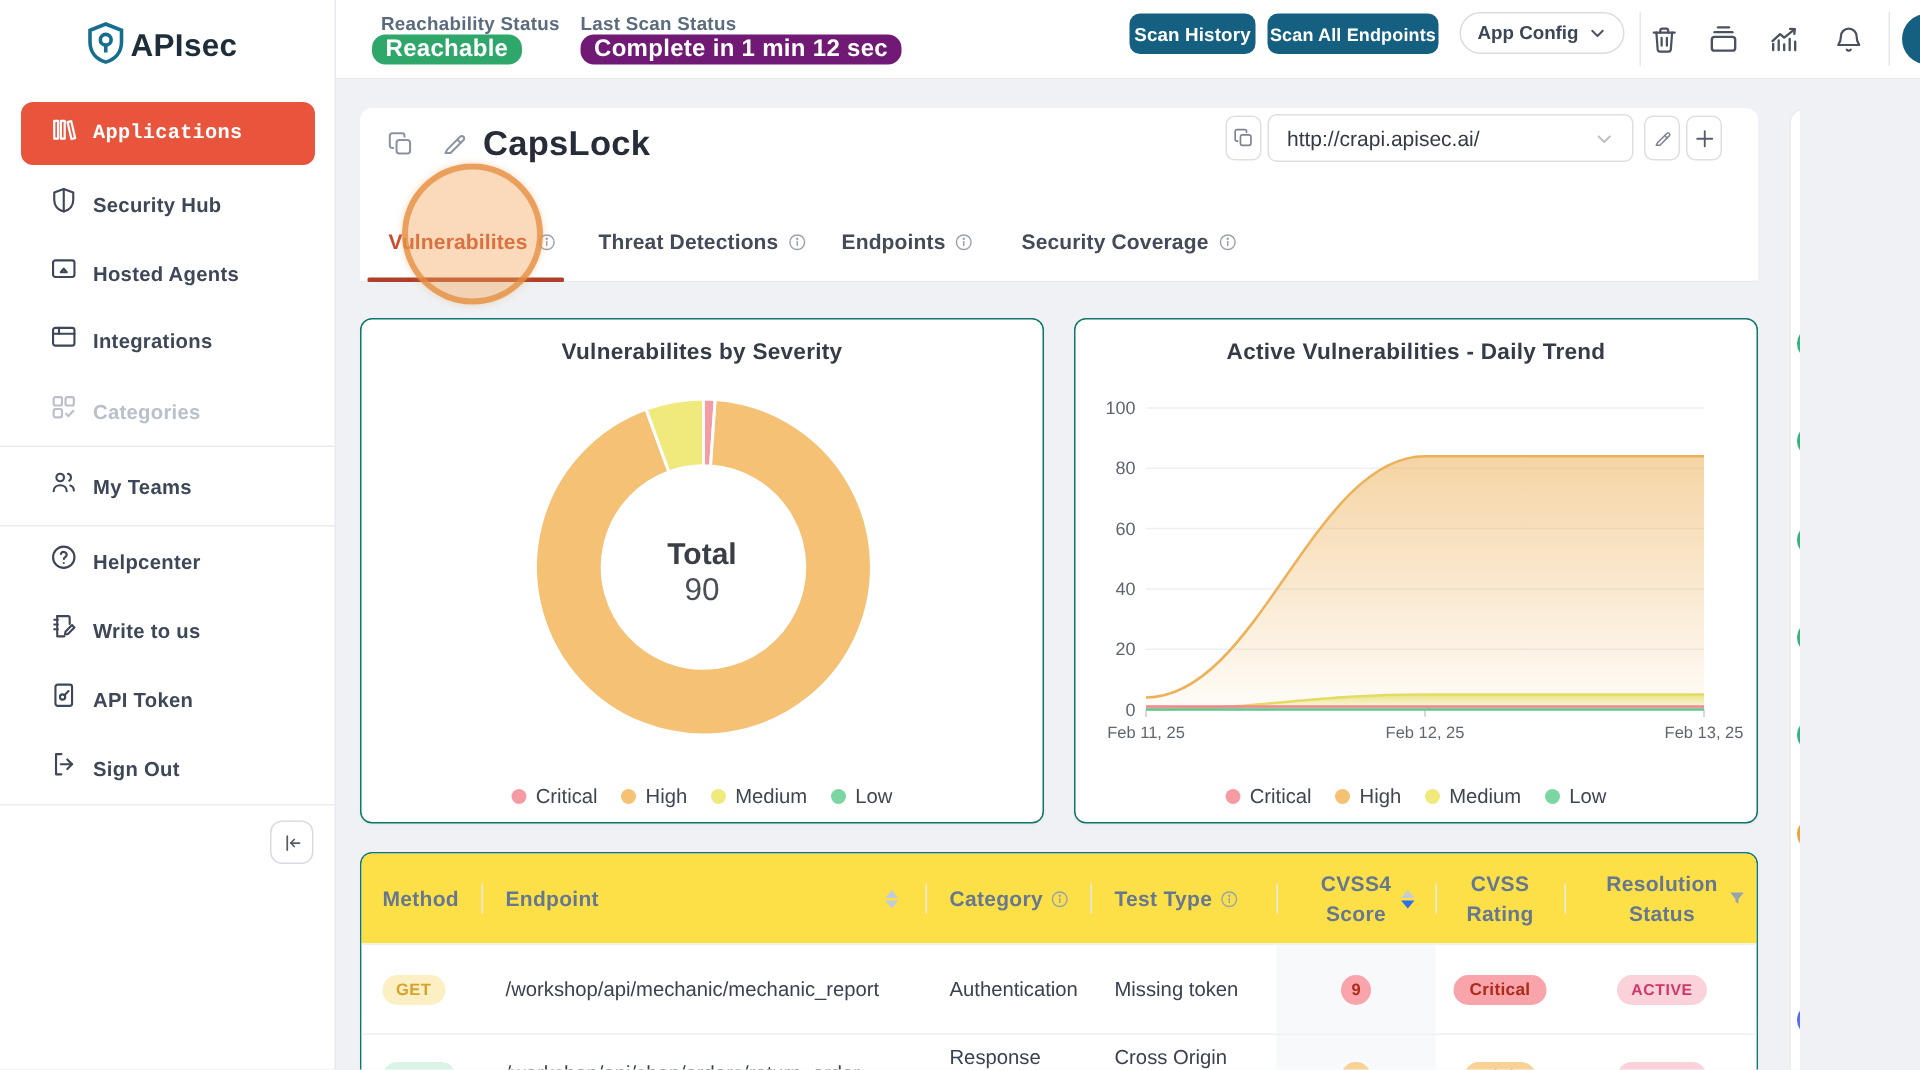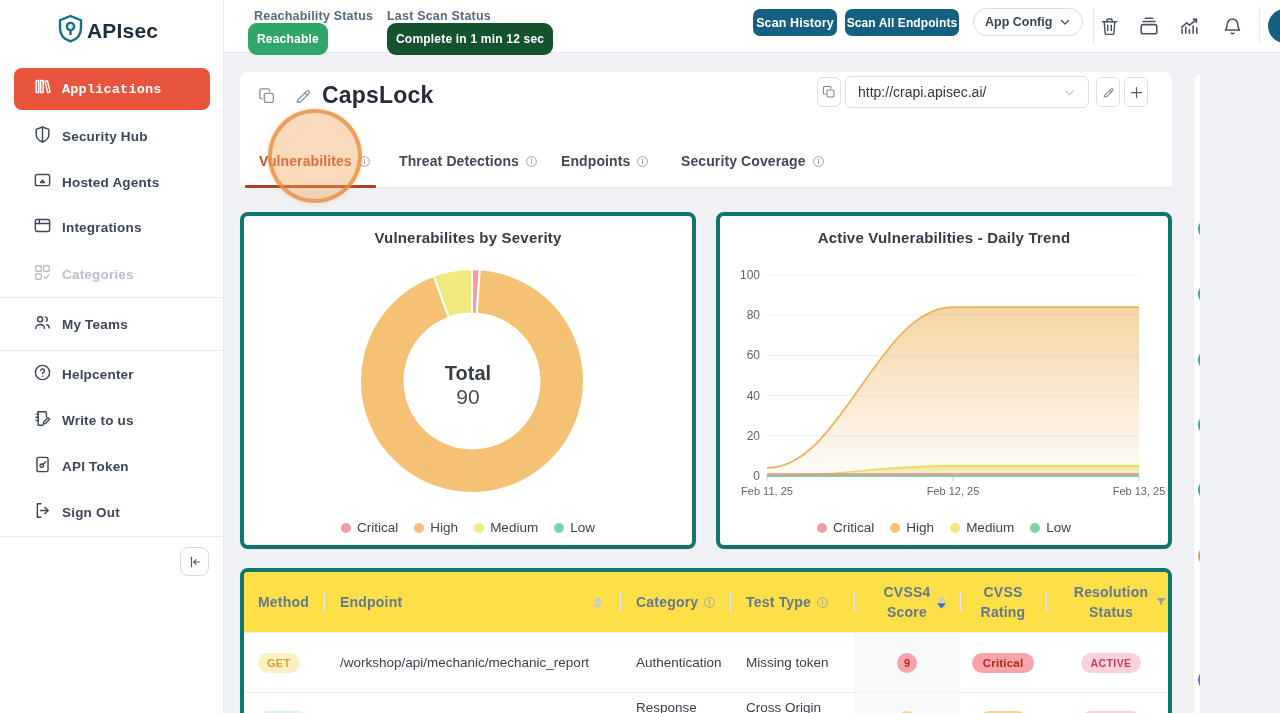--- a/index.html
+++ b/index.html
@@ -16,30 +16,30 @@
   .nav-item svg { flex:0 0 auto; }
   .nav-item.active { background:#e8543c;font-family:Liberation Mono, monospace; }
   .nav-item.active .lbl { color:#fff; }
   .nav-item.disabled .lbl { color:#b9c0cc; }
   .side-divider { position:absolute; left:0; width:223px; height:1px; background:#e9ebee; }
   .collapse-btn { position:absolute; left:180px; top:547px; width:29px; height:29px; border:1px solid #d8dce2; border-radius:8px; background:#fff; display:flex; align-items:center; justify-content:center; cursor:pointer; }
 
   
   .topbar { position:absolute; left:224px; top:0; width:1056px; height:53px; background:#fff; border-bottom:1px solid #e7e9ec; z-index:4; }
   .status-label { position:absolute; font-size:12.5px; font-weight:700; color:#5a6b7d; letter-spacing:0.2px; }
-  .pill-badge { position:absolute; height:32px; border-radius:9px; color:#fff; font-size:12px; font-weight:700; display:flex; align-items:center; padding:0 9px; letter-spacing:0.2px; }
+  .pill-badge { position:absolute; height:20px; border-radius:9px; color:#fff; font-size:16px; font-weight:700; display:flex; align-items:center; padding:0 9px; letter-spacing:0.2px; }
   .scan-btn { position:absolute; top:9px; height:27px; border:none; border-radius:7px; color:#fff; font-size:12.5px; font-weight:700; font-family:inherit; padding:0; display:flex; align-items:center; justify-content:center; cursor:pointer; letter-spacing:0.1px; white-space:nowrap; }
   .appconfig-btn { position:absolute; top:8px; height:28px; background:#fff; border:1px solid #d9dde3; border-radius:14px; display:flex; align-items:center; gap:7px; padding:0 11px; font-size:12.5px; font-weight:700; color:#3b4656; cursor:pointer; }
   .top-divider { position:absolute; top:8px; width:1px; height:36px; background:#e5e7ea; }
   .top-icon { position:absolute; top:14px; width:24px; height:24px; display:flex; align-items:center; justify-content:center; cursor:pointer; }
   .avatar { position:absolute; left:1044px; top:9px; width:34px; height:34px; border-radius:50%; background:#156080; }
 
   
   .main { position:absolute; left:224px; top:52px; width:976px; height:661px; overflow:hidden; }
-  .card { position:absolute; background:#fff; border:4px solid #0f766e; border-radius:8px; box-shadow:0 1px 2px rgba(16,24,40,0.04); }
+  .card { position:absolute; background:#fff; border:1px solid #0f766e; border-radius:8px; box-shadow:0 1px 2px rgba(16,24,40,0.04); }
 
   
   .head-card { left:16px; top:20px; width:932px; height:116px; border:none; border-bottom:1px solid #e7e9ed; border-radius:8px 8px 0 0; box-shadow:none; background:#fff; position:absolute; }
   .title-icon { position:absolute; top:15px; width:18px; height:18px; cursor:pointer; }
   .app-title { position:absolute; left:82px; top:10px; font-size:23px; font-weight:700; color:#262c38; letter-spacing:0.2px; }
   .url-btn { position:absolute; top:5px; width:24px; height:30px; background:#fff; border:1px solid #dcdfe4; border-radius:6px; display:flex; align-items:center; justify-content:center; cursor:pointer; }
   .url-select { position:absolute; left:605px; top:4px; width:244px; height:32px; background:#fff; border:1px solid #dcdfe4; border-radius:6px; display:flex; align-items:center; padding:0 12px; cursor:pointer; }
   .url-select .url-text { font-size:14px; color:#343a46; flex:1; }
   .tab { position:absolute; top:69px; height:40px; display:flex; align-items:center; gap:6px; cursor:pointer; }
   .tab .t-lbl { font-size:14px; font-weight:700; color:#434a58; letter-spacing:0.1px; }
@@ -244,21 +244,21 @@
           <path d="M14 8l-4 4 4 4"></path>
         </svg>
     </div>
   </aside>
 
   <header class="topbar">
     <span class="status-label" style="left:30px; top:9px">Reachability Status</span>
     <span class="pill-badge" style="left: 24px; top: 23px; background: rgb(47, 167, 107);">Reachable</span>
 
     <span class="status-label" style="left:163px; top:9px">Last Scan Status</span>
-    <span class="pill-badge" style="left: 163px; top: 23px; background: #14532d;">Complete in 1 min 12 sec</span>
+    <span class="pill-badge" style="left: 163px; top: 23px; background: #701a75;">Complete in 1 min 12 sec</span>
 
     <button class="scan-btn" style="left: 529px; width: 84px; background: rgb(21, 96, 128);">Scan History</button>
     <button class="scan-btn" style="left: 621px; width: 114px; font-size: 12px; background: rgb(21, 96, 128);">Scan All Endpoints</button>
 
     <div class="appconfig-btn" style="left:749px">
       <span>App Config</span>
       <svg width="12" height="12" viewBox="0 0 24 24" fill="none" stroke="#4a5260" stroke-width="2.6" stroke-linecap="round" stroke-linejoin="round">
           <path d="M5 9l7 7 7-7"></path>
         </svg>
     </div>

